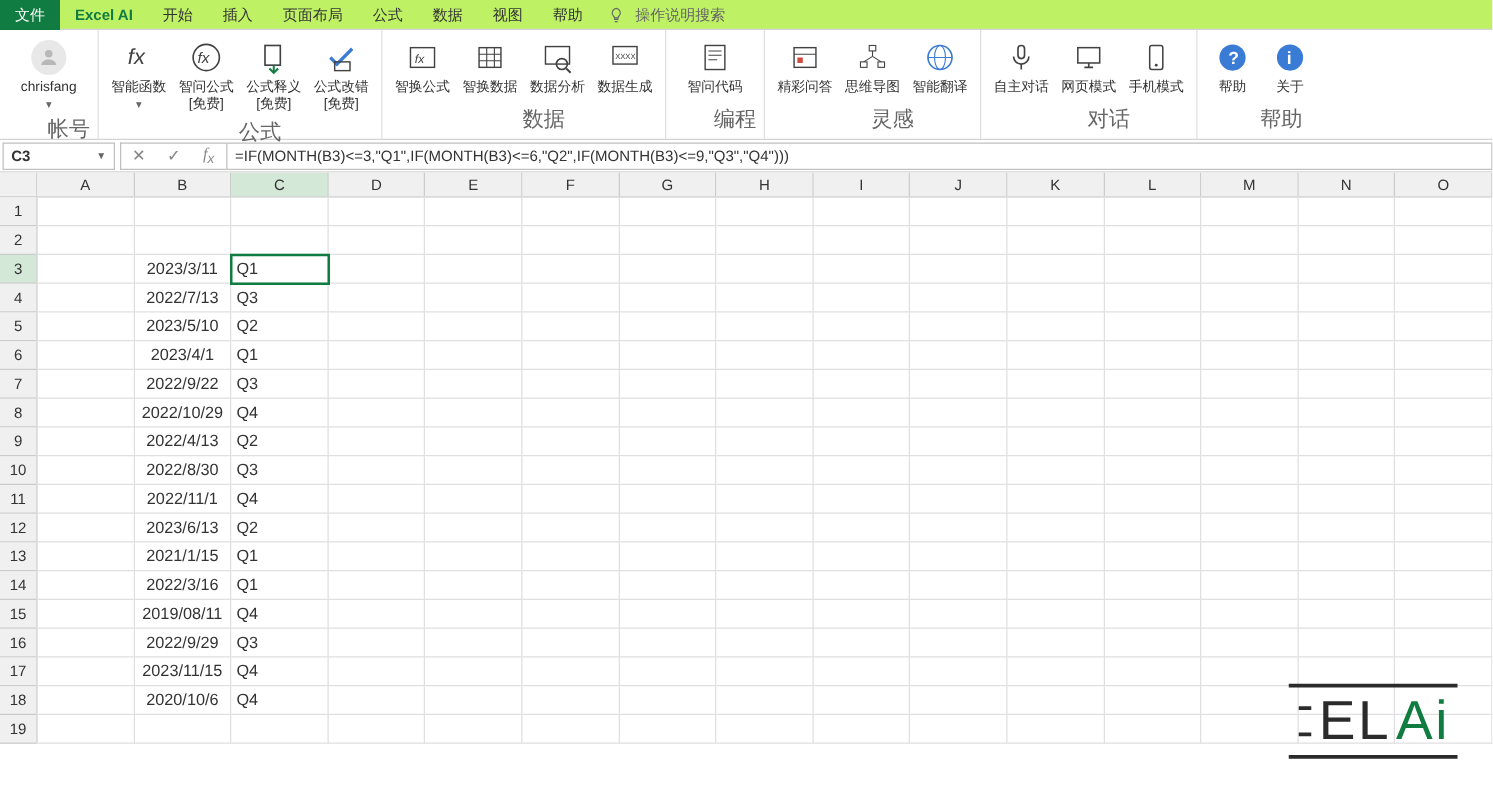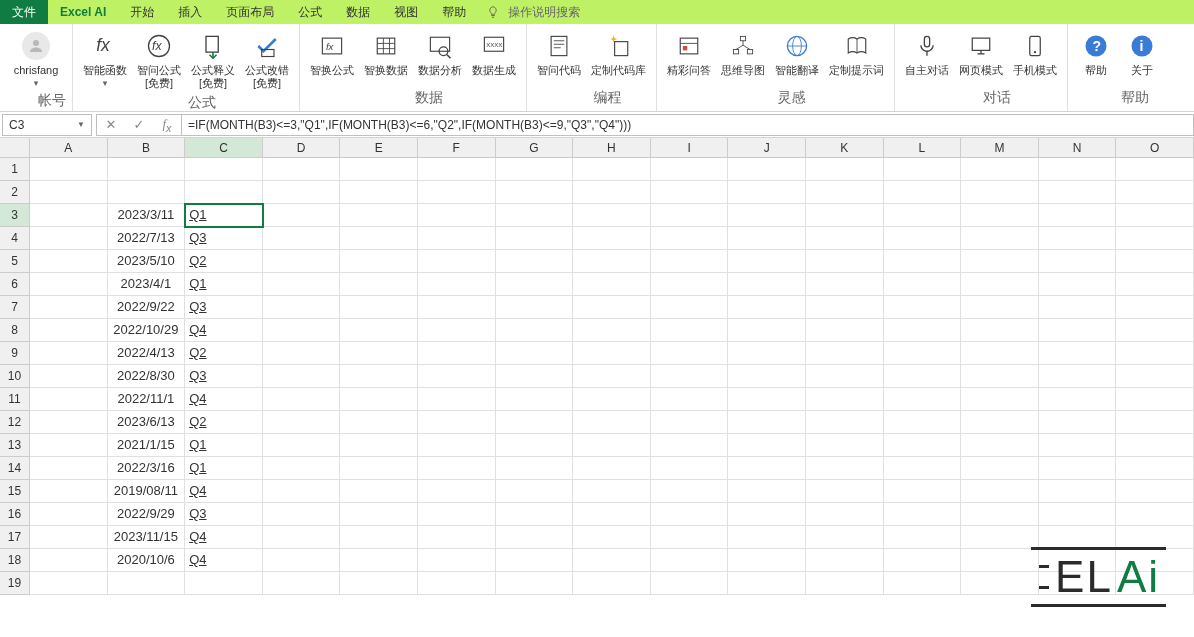--- a/index.html
+++ b/index.html
@@ -14,27 +14,27 @@
 .bulb { display: inline-flex; align-items: center; justify-content: center; }
 
 
 .ribbon { display: flex; height: 88px; border-bottom: 1px solid #d4d4d4; background: #fff; }
 .ribbon-group { display: flex; flex-direction: column; align-items: center; justify-content: space-between; padding: 4px 6px 2px 6px; border-right: 1px solid #e0e0e0; }
 .ribbon-group:last-child { border-right: none; }
 .ribbon-items { display: flex; gap: 2px; flex: 1; align-items: flex-start; }
 .ribbon-item { display: flex; flex-direction: column; align-items: center; justify-content: flex-start; padding: 2px 4px; min-width: 44px; cursor: pointer; }
 .ribbon-item .icon { width: 32px; height: 32px; display: flex; align-items: center; justify-content: center; }
 .ribbon-item .label { font-size: 11px; text-align: center; line-height: 13px; margin-top: 2px; white-space: pre-line; }
-.ribbon-group-label { font-size: 14px; color: #666; padding: 2px 0; margin-left: 32px; }
+.ribbon-group-label { font-size: 17px; color: #666; padding: 2px 0; margin-left: 32px; }
 .avatar-circle { width: 28px; height: 28px; border-radius: 50%; background: #e8e8e8; display: flex; align-items: center; justify-content: center; }
 .chev-down { font-size: 9px; color:#666; margin-top:1px;}
 
 
 .namebox-row { display: flex; align-items: center; height: 26px; border-bottom: 1px solid #d4d4d4; background: #fff; }
-.name-box { width: 90px; height: 22px; margin: 2px 4px 2px 2px; border: 1px solid #c0c0c0; display: flex; align-items: center; padding: 0 6px; font-size: 12px; justify-content: space-between; }
+.name-box { width: 90px; height: 22px; margin: 2px 4px 2px 2px; border: 1px solid #c0c0c0; display: flex; align-items: center; padding: 0 6px; font-size: 12px; justify-content: space-between; font-weight: bold; }
 .name-box .dd { font-size: 8px; color: #666; }
 .fx-controls { display: flex; align-items: center; gap: 0; border: 1px solid #c0c0c0; border-right: none; height: 22px; }
 .fx-btn { width: 28px; height: 22px; display: flex; align-items: center; justify-content: center; color: #888; cursor: pointer; font-size: 13px; }
 .fx-btn.cancel { color: #888; }
 .fx-btn.enter { color: #888; }
 .fx-label { font-style: italic; font-family: "Times New Roman", serif; font-size: 13px; }
 .formula-input { flex: 1; height: 22px; border: 1px solid #c0c0c0; padding: 0 6px; font-size: 12px; display: flex; align-items: center; color: #333; }
 
 
 .grid-wrap { position: relative; width: 100%; height: calc(637px - 24px - 88px - 26px); overflow: hidden; }
@@ -42,21 +42,21 @@
 .col-headers { position: absolute; top: 0; left: 30px; right: 0; height: 20px; display: flex; background: #f0f0f0; border-bottom: 1px solid #ccc; }
 .col-h { width: 80px; border-right: 1px solid #ccc; text-align: center; font-size: 12px; line-height: 20px; color: #333; background: #f0f0f0; }
 .col-h.sel { background: #d4e8d8; }
 .row-headers { position: absolute; top: 20px; left: 0; width: 30px; background: #f0f0f0; border-right: 1px solid #ccc; }
 .row-h { height: 23px; border-bottom: 1px solid #ccc; text-align: center; font-size: 12px; line-height: 23px; color: #333; background: #f0f0f0; }
 .row-h.sel { background: #d4e8d8; }
 .cells { position: absolute; top: 20px; left: 30px; right: 0; bottom: 0; }
 .row { display: flex; height: 23px; }
 .cell { width: 80px; height: 23px; border-right: 1px solid #e0e0e0; border-bottom: 1px solid #e0e0e0; padding: 0 4px; font-size: 13px; line-height: 22px; overflow: hidden; white-space: nowrap; }
 .cell.num { text-align: center; }
-.cell.txt { text-align: left; text-decoration: underline; }
+.cell.txt { text-align: left; }
 .cell.active { outline: 2px solid #107c41; outline-offset: -1px; background: #fff; z-index: 2; position: relative; }
 
 
 .watermark { position: absolute; right: 28px; bottom: 30px; pointer-events: none; }
 .wm-box { font-family: Arial, sans-serif; font-weight: 300; font-size: 44px; letter-spacing: 2px; color: #2b2b2b; border-top: 3px solid #2b2b2b; border-bottom: 3px solid #2b2b2b; padding: 2px 6px; display: flex; align-items: center; gap: 4px; }
 .wm-green { color: #107c41; font-weight: 400; }
 
 svg { display: block; }
 </style>
 </head>
@@ -200,29 +200,20 @@
         <div class="icon">
             <svg width="28" height="28" viewBox="0 0 32 32">
               <rect x="7" y="5" width="18" height="22" fill="none" stroke="#424242" stroke-width="1.3"></rect>
               <line x1="10" y1="10" x2="22" y2="10" stroke="#424242"></line>
               <line x1="10" y1="14" x2="22" y2="14" stroke="#424242"></line>
               <line x1="10" y1="18" x2="18" y2="18" stroke="#424242"></line>
             </svg>
           </div>
         <div class="label">智问代码</div>
       </div>
-      <div class="ribbon-item">
-        <div class="icon">
-            <svg width="28" height="28" viewBox="0 0 32 32">
-              <path d="M10 4 l1 3 l3 1 l-3 1 l-1 3 l-1 -3 l-3 -1 l3 -1 z" fill="#e8b500"></path>
-              <rect x="11" y="11" width="15" height="16" fill="none" stroke="#424242" stroke-width="1.3"></rect>
-            </svg>
-          </div>
-        <div class="label">定制代码库</div>
-      </div>
     </div>
     <div class="ribbon-group-label">编程</div>
   </div>
 
   <div class="ribbon-group">
     <div class="ribbon-items">
       <div class="ribbon-item">
         <div class="icon">
             <svg width="28" height="28" viewBox="0 0 32 32">
               <rect x="6" y="7" width="20" height="18" fill="none" stroke="#424242" stroke-width="1.3"></rect>
@@ -247,29 +238,20 @@
       </div>
       <div class="ribbon-item">
         <div class="icon">
             <svg width="28" height="28" viewBox="0 0 32 32">
               <circle cx="16" cy="16" r="11" fill="none" stroke="#3a7bd5" stroke-width="1.5"></circle>
               <ellipse cx="16" cy="16" rx="5" ry="11" fill="none" stroke="#3a7bd5"></ellipse>
               <line x1="5" y1="16" x2="27" y2="16" stroke="#3a7bd5"></line>
             </svg>
           </div>
         <div class="label">智能翻译</div>
-      </div>
-      <div class="ribbon-item">
-        <div class="icon">
-            <svg width="28" height="28" viewBox="0 0 32 32">
-              <path d="M6 8 Q11 5 16 8 Q21 5 26 8 V24 Q21 21 16 24 Q11 21 6 24 Z" fill="none" stroke="#424242" stroke-width="1.3"></path>
-              <line x1="16" y1="8" x2="16" y2="24" stroke="#424242"></line>
-            </svg>
-          </div>
-        <div class="label">定制提示词</div>
       </div>
     </div>
     <div class="ribbon-group-label">灵感</div>
   </div>
 
   <div class="ribbon-group">
     <div class="ribbon-items">
       <div class="ribbon-item">
         <div class="icon">
             <svg width="28" height="28" viewBox="0 0 32 32">

